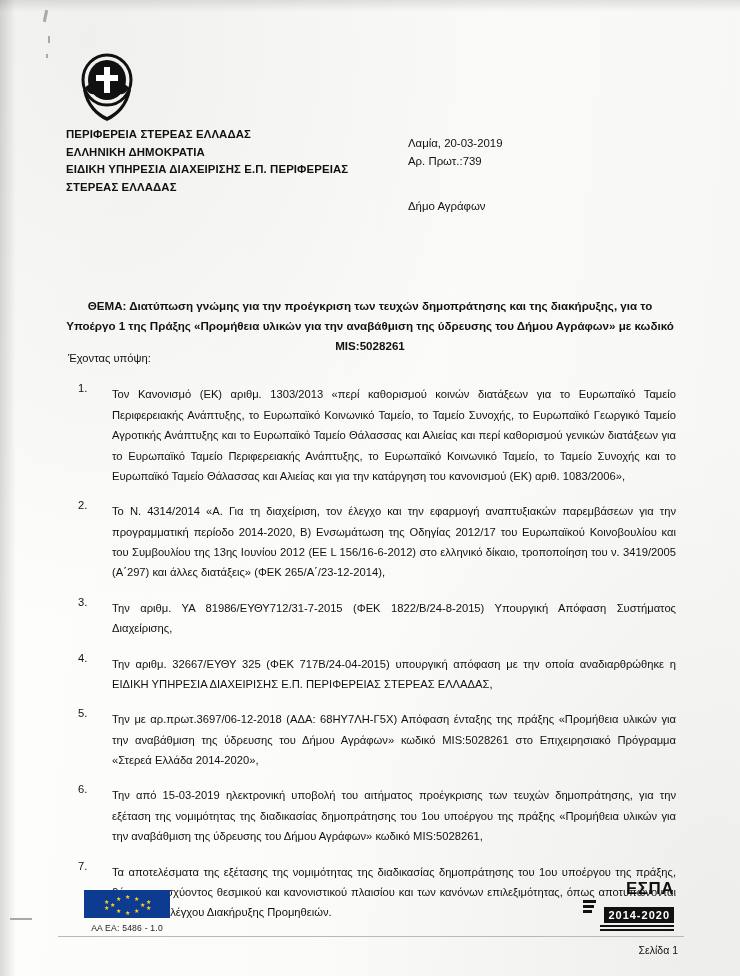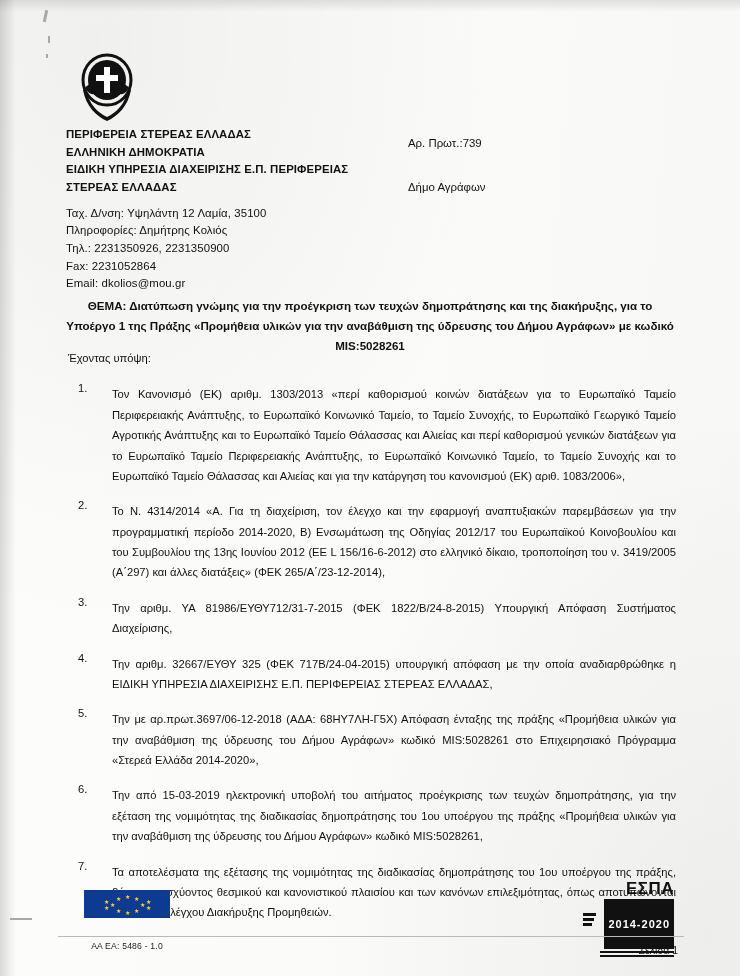--- a/index.html
+++ b/index.html
@@ -135,21 +135,21 @@
     position: relative;
     overflow: hidden;
   }
   .eu-star {
     position: absolute;
     color: #ffd617;
     font-size: 6px;
     line-height: 6px;
   }
   .footer-code {
-    margin-top: 23px;
+    margin-top: 5px;
     font-size: 8.6px;
     letter-spacing: 0.2px;
     color: #222;
     text-align: center;
     width: 86px;
   }
 
   .espa {
     position: absolute;
     right: 66px;
@@ -178,27 +178,27 @@
   .espa-bars i:nth-child(1) { width: 13px; }
   .espa-bars i:nth-child(2) { width: 11px; }
   .espa-bars i:nth-child(3) { width: 9px; }
   .espa-text {
     font-weight: bold;
     font-size: 17px;
     line-height: 17px;
     letter-spacing: 0.5px;
   }
   .espa-years {
-    margin-top: 2px;
+    margin-top: 10px;
     background: #111;
     color: #fff;
     font-weight: bold;
     font-size: 11px;
     letter-spacing: 1px;
-    padding: 19px 4px;
+    padding: 2px 4px;
     display: inline-block;
   }
   .espa-footerline {
     margin-top: 2px;
     display: flex;
     flex-direction: column;
     gap: 1.5px;
     align-items: flex-end;
   }
   .espa-footerline i {
@@ -249,30 +249,24 @@
         <path d="M9 38 q4 -6 9 -2 q4 3 1 7 q-4 4 -10 -5 Z" fill="#111"></path>
         <path d="M53 38 q-4 -6 -9 -2 q-4 3 -1 7 q4 4 10 -5 Z" fill="#111"></path>
       </svg>
     </div>
 
     <div class="letterhead">
       <div class="org-line">ΠΕΡΙΦΕΡΕΙΑ ΣΤΕΡΕΑΣ ΕΛΛΑΔΑΣ</div>
       <div class="org-line">ΕΛΛΗΝΙΚΗ ΔΗΜΟΚΡΑΤΙΑ</div>
       <div class="org-line">ΕΙΔΙΚΗ ΥΠΗΡΕΣΙΑ ΔΙΑΧΕΙΡΙΣΗΣ Ε.Π. ΠΕΡΙΦΕΡΕΙΑΣ</div>
       <div class="org-line">ΣΤΕΡΕΑΣ ΕΛΛΑΔΑΣ</div>
-      <div class="contact">
-        <div>Ταχ. Δ/νση: Υψηλάντη 12 Λαμία, 35100</div>
-        <div>Πληροφορίες: Δημήτρης Κολιός</div>
-        <div>Τηλ.: 2231350926, 2231350900</div>
-        <div>Fax: 2231052864</div>
-        <div>Email: dkolios@mou.gr</div>
-      </div>
     </div>
 
     <div class="rightblock">
+      <div>Λαμία, 20-03-2019</div>
       <div>Αρ. Πρωτ.:739</div>
       <div class="to">
         <div>Δήμο Αγράφων</div>
       </div>
     </div>
 
     <div class="subject">
       <span class="lbl">ΘΕΜΑ:</span>
       <span>Διατύπωση γνώμης  για την προέγκριση των τευχών δημοπράτησης και της διακήρυξης, για το Υποέργο 1  της Πράξης «Προμήθεια υλικών για την αναβάθμιση της ύδρευσης του Δήμου Αγράφων» με κωδικό MIS:5028261</span>
     </div>

